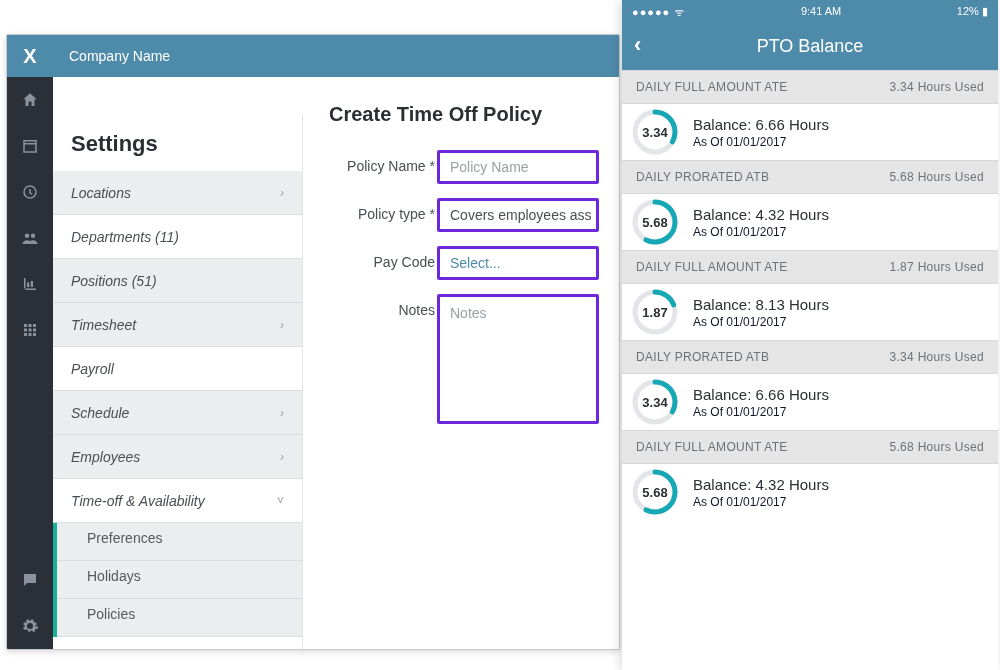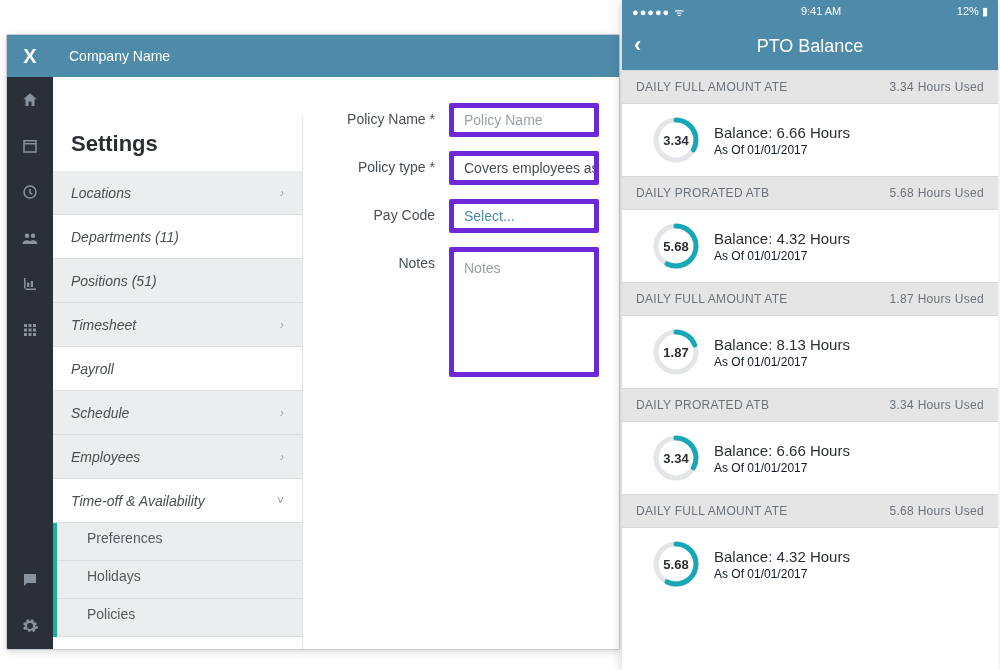--- a/index.html
+++ b/index.html
@@ -75,28 +75,28 @@
   .form-col {
     flex: 1; padding: 26px 20px 20px 26px; background: #fff;
     min-width: 0;
   }
   .form-col h2 {
     font-size: 20px; font-weight: 600; color: #2b2f33;
     margin-bottom: 24px;
   }
   .form-row {
     display: flex; align-items: flex-start;
-    margin-bottom: 14px; gap: 14px;
+    margin-bottom: 14px; gap: 2px;
   }
   .form-row label {
     width: 106px; text-align: right; font-size: 14px; color: #4a4f55;
     padding-top: 8px; flex-shrink: 0;
   }
   .form-row .inp {
-    flex: 1; height: 34px; border: 5px solid #6d28d9;
+    flex: 1; height: 34px; border: 3px solid #6d28d9;
     border-radius: 2px; padding: 0 10px; font-size: 14px;
     color: #4a4f55; display: flex; align-items: center;
     background: #fff; min-width: 0; overflow: hidden; white-space: nowrap;
   }
   .form-row .inp.placeholder { color: #9aa0a6; }
   .form-row .inp.select { color: #4e8aa9; }
   .form-row .inp.notes { height: 130px; align-items: flex-start; padding-top: 8px; }
 
   
   .phone {
@@ -125,23 +125,23 @@
   }
 
   .pto-list { flex: 1; overflow: hidden; }
   .pto-header {
     height: 34px; background: #e5e5e5; color: #6c7279;
     display: flex; align-items: center; justify-content: space-between;
     padding: 0 14px; font-size: 12px; letter-spacing: .3px;
     border-top: 1px solid #d6d8db; border-bottom: 1px solid #d6d8db;
   }
   .pto-item {
-    height: 72px; background: #fff;
+    height: 56px; background: #fff;
     display: flex; align-items: center; gap: 14px;
-    padding: 0 30px;
+    padding: 0 9px;
   }
   .ring {
     width: 48px; height: 48px; border-radius: 50%;
     display: flex; align-items: center; justify-content: center;
     font-size: 13px; color: #2b2f33; font-weight: 600;
     position: relative; flex-shrink: 0;
   }
   .ring svg { position: absolute; inset: 0; }
   .pto-text { display: flex; flex-direction: column; gap: 2px; }
   .pto-text .line1 { font-size: 15px; color: #2b2f33; }
@@ -256,20 +256,21 @@
           <div class="subrow">
               <span>Holidays</span>
             </div>
           <div class="subrow">
               <span>Policies</span>
             </div>
         </div>
       </div>
 
       <div class="form-col">
+        <h2>Create Time Off Policy</h2>
 
         <div class="form-row">
           <label>Policy Name *</label>
           <div class="inp placeholder">Policy Name</div>
         </div>
         <div class="form-row">
           <label>Policy type *</label>
           <div class="inp">Covers employees ass</div>
         </div>
         <div class="form-row">

